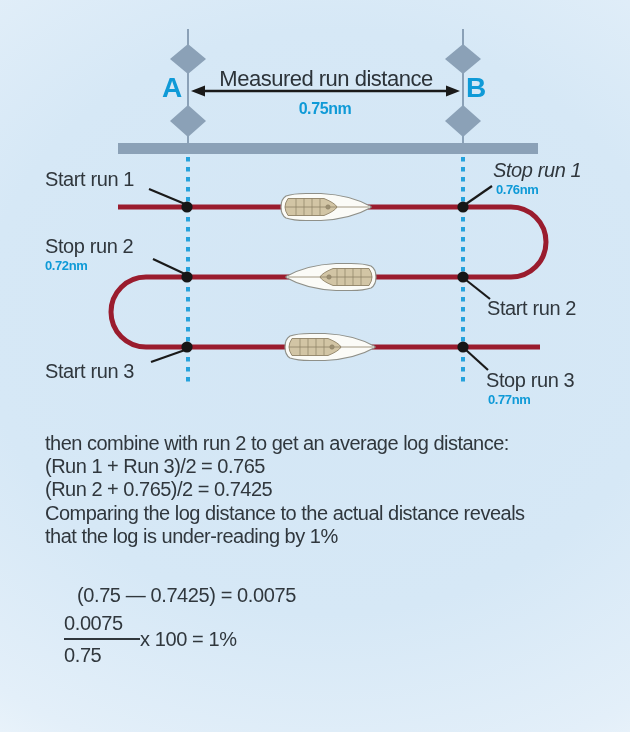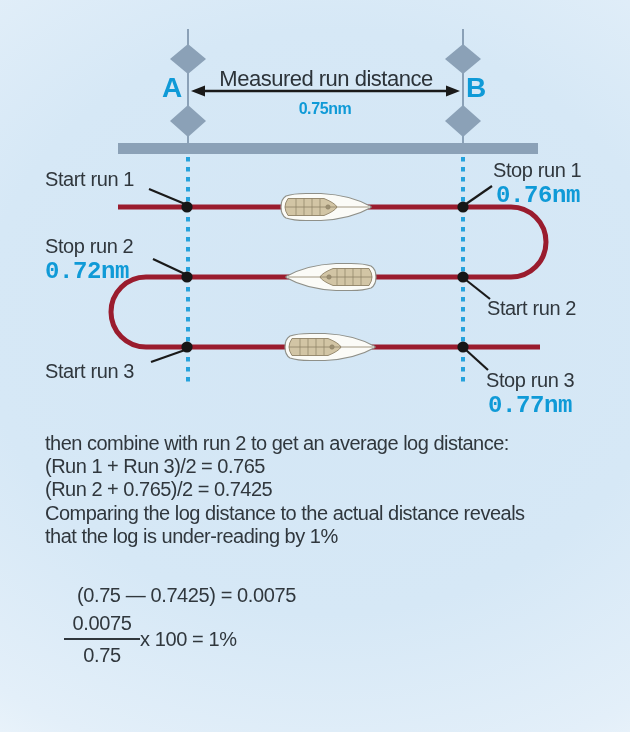--- a/index.html
+++ b/index.html
@@ -16,27 +16,26 @@
   .lbl{
     position:absolute;
     font-size:20px;
     letter-spacing:-0.4px;
     color:#30373d;
     white-space:nowrap;
     line-height:1.1;
   }
   .val{
     position:absolute;
-    font-size:24px;
+    font-size:13px;
     font-weight:bold;
     letter-spacing:-0.4px;
     color:#0f9ad7;
     white-space:nowrap;
     line-height:1.1;
-    font-family:Liberation Mono, monospace;
   }
   .mark-letter{
     position:absolute;
     font-size:28px;
     font-weight:bold;
     letter-spacing:-0.5px;
     color:#0f9ad7;
     line-height:1;
   }
   .measured-label{
@@ -77,21 +76,20 @@
   }
   .fraction-row{
     position:absolute;
     left:64px;top:612px;
     display:flex;
     align-items:center;
   }
   .fraction{
     display:flex;
     flex-direction:column;
-    align-items:center;
     font-size:20px;
     letter-spacing:-0.4px;
     color:#30373d;
   }
   .frac-bar{
     width:76px;height:2px;
     background:#30373d;
     margin:3px 0 4px 0;
   }
   .frac-mult{
@@ -175,21 +173,21 @@
   </svg>
 
   <div class="measured-label">Measured run distance</div>
   <div class="measured-value">0.75nm</div>
 
   <div class="mark-letter" style="left:162px;top:74px;">A</div>
   <div class="mark-letter" style="left:466px;top:74px;">B</div>
 
   <div class="lbl" style="left:45px;top:168px;">Start run 1</div>
 
-  <div class="lbl" style="left:493px;top:159px;">Stop run 1</div>
+  <div class="lbl" style="left:493px;top:159px;font-style:italic;">Stop run 1</div>
   <div class="val" style="left:496px;top:183px;">0.76nm</div>
 
   <div class="lbl" style="left:45px;top:235px;">Stop run 2</div>
   <div class="val" style="left:45px;top:259px;">0.72nm</div>
 
   <div class="lbl" style="left:487px;top:297px;">Start run 2</div>
 
   <div class="lbl" style="left:45px;top:360px;">Start run 3</div>
 
   <div class="lbl" style="left:486px;top:369px;">Stop run 3</div>

